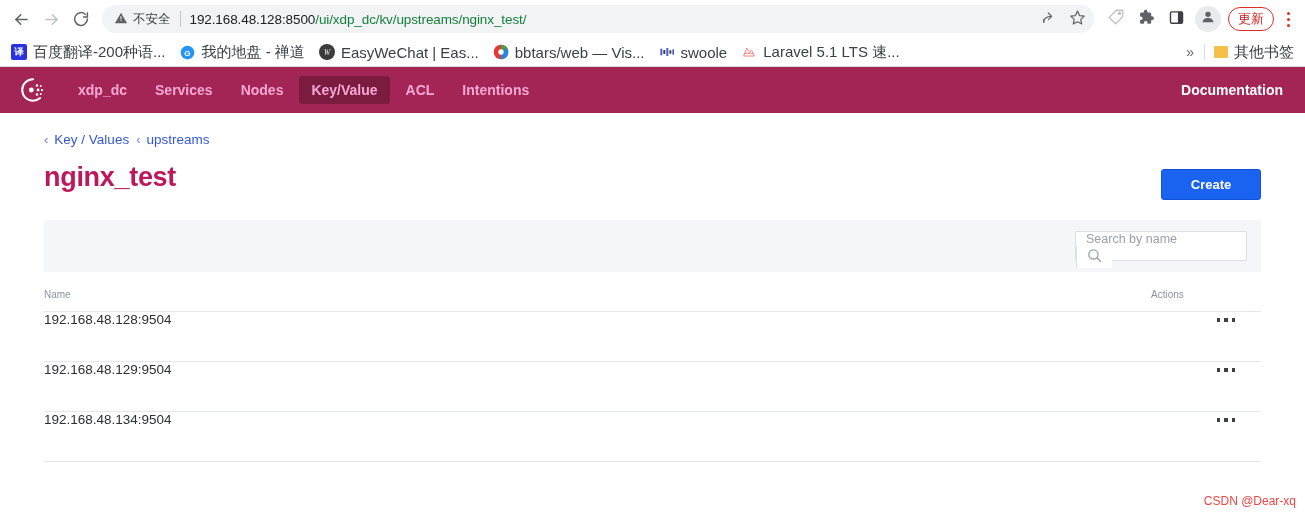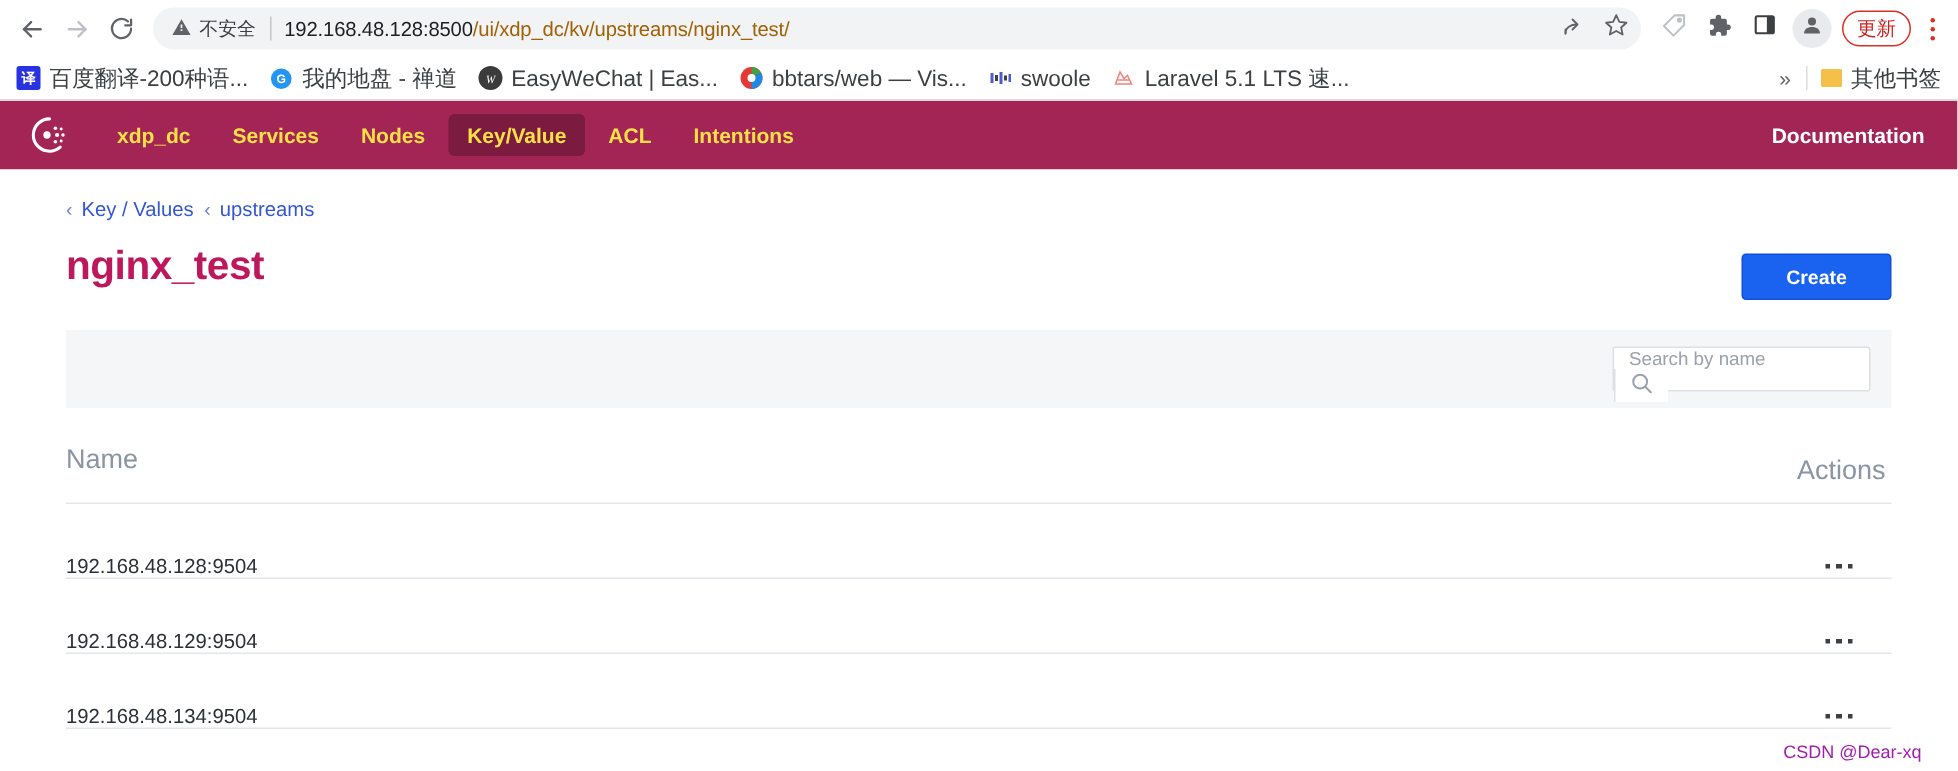--- a/index.html
+++ b/index.html
@@ -60,21 +60,21 @@
   .omni-url {
     font-size: 13.5px;
     color: #202124;
     white-space: nowrap;
     overflow: hidden;
     text-overflow: ellipsis;
     flex: 1 1 auto;
     letter-spacing: -0.1px;
   }
   .omni-url .url-host { color: #202124; }
-  .omni-url .url-path { color: #a16207; }
+  .omni-url .url-path { color: #15803d; }
   .omni-icons { display: flex; align-items: center; gap: 2px; flex: 0 0 auto; }
   .omni-icon-btn {
     width: 26px; height: 26px;
     display: flex; align-items: center; justify-content: center;
     color: #5f6368;
     border-radius: 50%;
   }
 
   .toolbar-right { display: flex; align-items: center; gap: 2px; flex: 0 0 auto; }
   .tb-icon {
@@ -183,21 +183,21 @@
     padding: 0 22px 0 18px;
   }
   .consul-logo {
     width: 30px; height: 30px;
     flex: 0 0 auto;
     margin-right: 18px;
     display: flex; align-items: center; justify-content: center;
   }
   .nav-links { display: flex; align-items: center; gap: 4px; }
   .nav-link {
-    color: #fde047;
+    color: #f9a8d4;
     font-size: 14px;
     font-weight: bold;
     padding: 6px 12px;
     border-radius: 4px;
     white-space: nowrap;
     text-align: right;
   }
   .nav-link.active { background: #7a1b3f; }
   .nav-right { margin-left: auto; }
   .nav-doc {
@@ -297,29 +297,29 @@
 
   
   .kv-table { margin-top: 17px; }
   .th-row {
     display: flex;
     align-items: center;
     border-bottom: 1px solid #e3e6eb;
     padding-bottom: 11px;
   }
   .th {
-    font-size: 18px;
+    font-size: 10px;
     color: #8a94a4;
   }
   .th-name { flex: 1 1 auto; }
-  .th-actions { width: 110px; text-align: right; padding-right: 4px; margin-top: 14px; }
+  .th-actions { width: 110px; text-align: left; padding-right: 4px; }
 
   .tr {
     display: flex;
-    align-items: flex-end;
+    align-items: flex-start;
     height: 50px;
     border-bottom: 1px solid #e3e6eb;
   }
   .td-name {
     flex: 1 1 auto;
     font-size: 13.5px;
     color: #2b2f36;
   }
   .td-actions {
     width: 110px;
@@ -333,24 +333,24 @@
     padding: 6px 4px;
   }
   .dots i {
     width: 3.5px; height: 3.5px;
     background: #3c4043;
     display: block;
   }
 
   .watermark {
     position: absolute;
-    right: 24px;
+    right: 9px;
     bottom: 6px;
     font-size: 12px;
-    color: #a21caf;
+    color: #ef4444;
     white-space: nowrap;
   }
 </style>
 </head>
 <body>
 
 <div class="browser-toolbar">
 
   <div class="nav-btn">
     <span>

